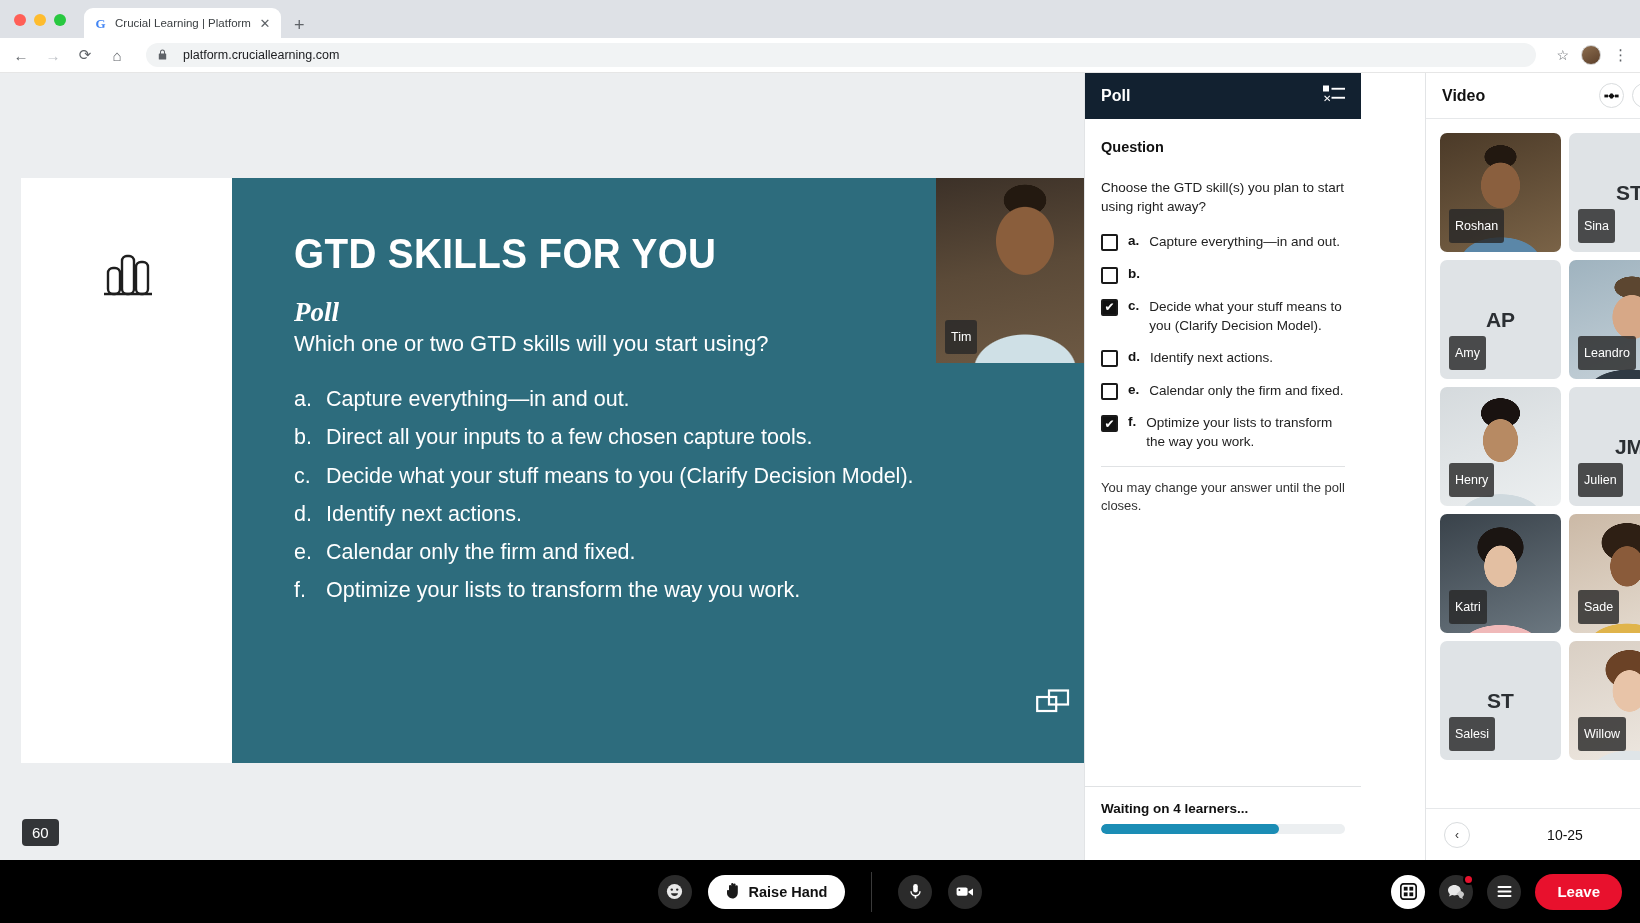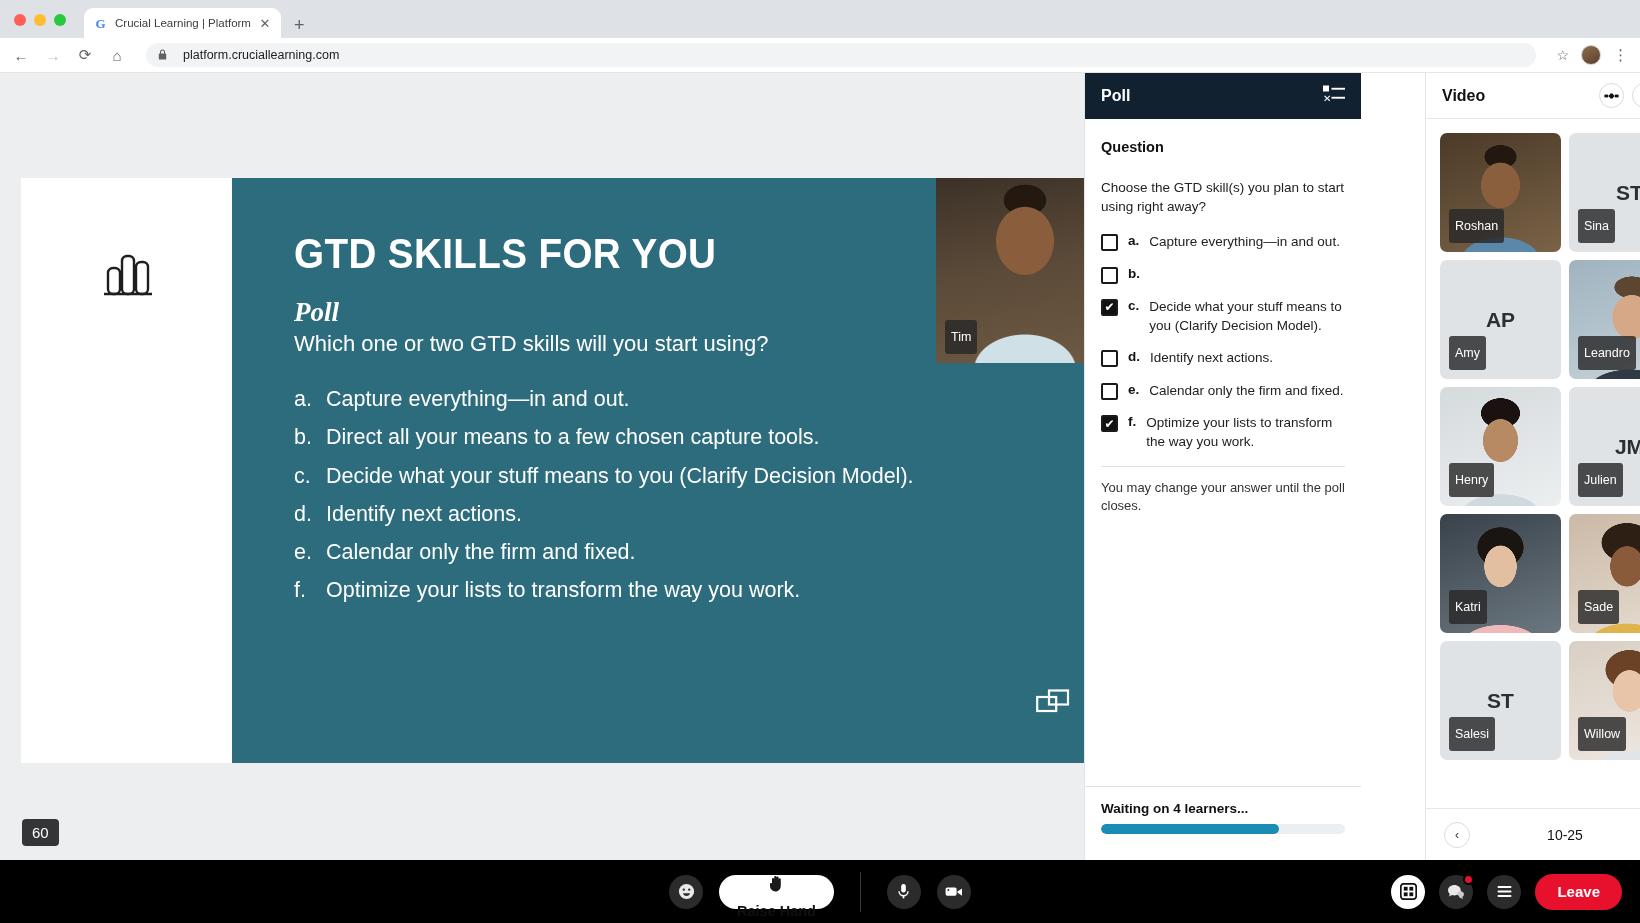--- a/index.html
+++ b/index.html
@@ -240,21 +240,21 @@
     align-items: center; justify-content: center; gap: 16px;
   }
   .circle-btn {
     width: 34px; height: 34px; border-radius: 50%; background: #2b2b2b;
     display: flex; align-items: center; justify-content: center;
     color: #fff; font-size: 15px;
   }
   .raise-hand {
     height: 34px; border-radius: 18px; background: #fff; color: #111;
     display: flex; align-items: center; gap: 8px; padding: 0 18px;
-    font-size: 14.5px; font-weight: bold; flex-direction: column;
+    font-size: 14.5px; font-weight: bold;
   }
   .bb-sep { width: 1px; height: 40px; background: #3a3a3a; margin: 0 10px; }
   .bb-right {
     position: absolute; right: 18px; display: flex; align-items: center; gap: 14px;
   }
   .circle-btn.active { background: #fff; color: #111; }
   .badge-dot {
     position: absolute; top: -1px; right: -1px; width: 11px; height: 11px;
     border-radius: 50%; background: #e8112d; border: 2px solid #000;
   }
@@ -320,21 +320,21 @@
         <div class="slide-title">GTD SKILLS FOR YOU</div>
         <div class="slide-poll-label">Poll</div>
         <div class="slide-subtitle">Which one or two GTD skills will you start using?</div>
         <ul class="slide-list">
           <li>
             <span class="marker">a.</span>
             <span>Capture everything—in and out.</span>
           </li>
           <li>
             <span class="marker">b.</span>
-            <span>Direct all your means to a few chosen capture tools.</span>
+            <span>Direct all your inputs to a few chosen capture tools.</span>
           </li>
           <li>
             <span class="marker">c.</span>
             <span>Decide what your stuff means to you (Clarify Decision Model).</span>
           </li>
           <li>
             <span class="marker">d.</span>
             <span>Identify next actions.</span>
           </li>
           <li>

